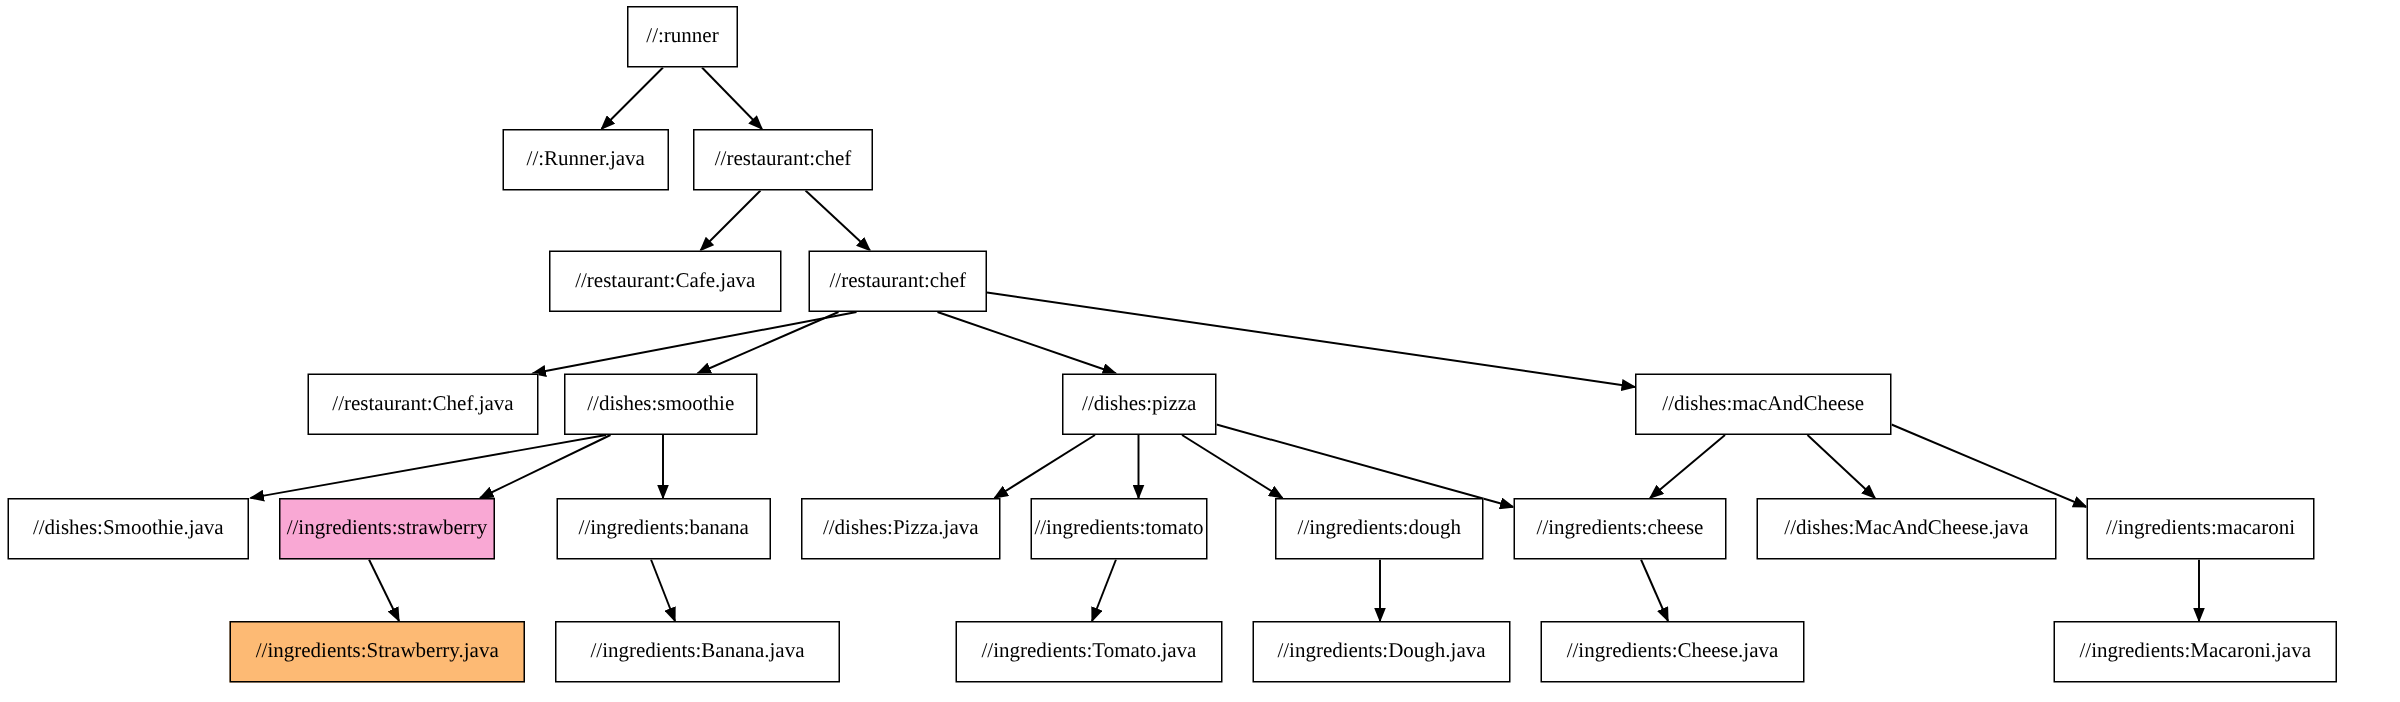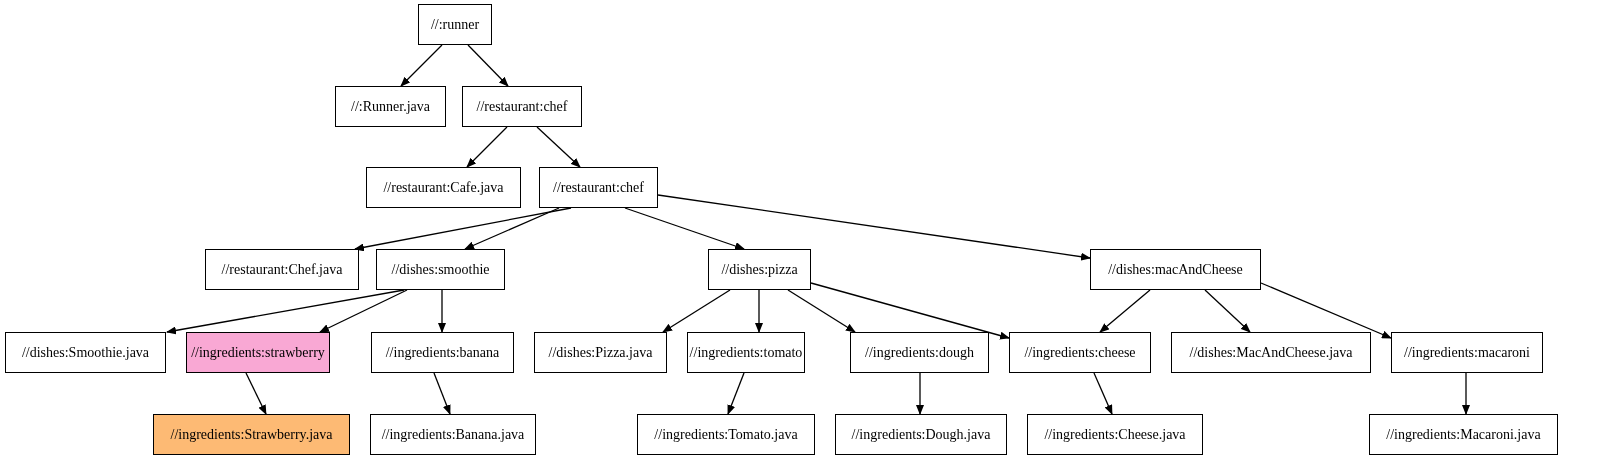--- a/index.html
+++ b/index.html
@@ -129,21 +129,21 @@
       </div>
       <div class="graph-node" style="left: 1171px; top: 332px; width: 200px; height: 41px; background: rgb(255, 255, 255); border-color: rgb(0, 0, 0);">
         <span class="node-label" style="color: rgb(0, 0, 0);">//dishes:MacAndCheese.java</span>
       </div>
       <div class="graph-node" style="left: 1391px; top: 332px; width: 152px; height: 41px; background: rgb(255, 255, 255); border-color: rgb(0, 0, 0);">
         <span class="node-label" style="color: rgb(0, 0, 0);">//ingredients:macaroni</span>
       </div>
       <div class="graph-node" style="left: 153px; top: 414px; width: 197px; height: 41px; background: #fdba74; border-color: rgb(0, 0, 0);">
         <span class="node-label" style="color: rgb(0, 0, 0);">//ingredients:Strawberry.java</span>
       </div>
-      <div class="graph-node" style="left: 370px; top: 414px; width: 166px; height: 41px; background: rgb(255, 255, 255); border-color: rgb(0, 0, 0);">
+      <div class="graph-node" style="left: 370px; top: 414px; width: 190px; height: 41px; background: rgb(255, 255, 255); border-color: rgb(0, 0, 0);">
         <span class="node-label" style="color: rgb(0, 0, 0);">//ingredients:Banana.java</span>
       </div>
       <div class="graph-node" style="left: 637px; top: 414px; width: 178px; height: 41px; background: rgb(255, 255, 255); border-color: rgb(0, 0, 0);">
         <span class="node-label" style="color: rgb(0, 0, 0);">//ingredients:Tomato.java</span>
       </div>
       <div class="graph-node" style="left: 835px; top: 414px; width: 172px; height: 41px; background: rgb(255, 255, 255); border-color: rgb(0, 0, 0);">
         <span class="node-label" style="color: rgb(0, 0, 0);">//ingredients:Dough.java</span>
       </div>
       <div class="graph-node" style="left: 1027px; top: 414px; width: 176px; height: 41px; background: rgb(255, 255, 255); border-color: rgb(0, 0, 0);">
         <span class="node-label" style="color: rgb(0, 0, 0);">//ingredients:Cheese.java</span>

